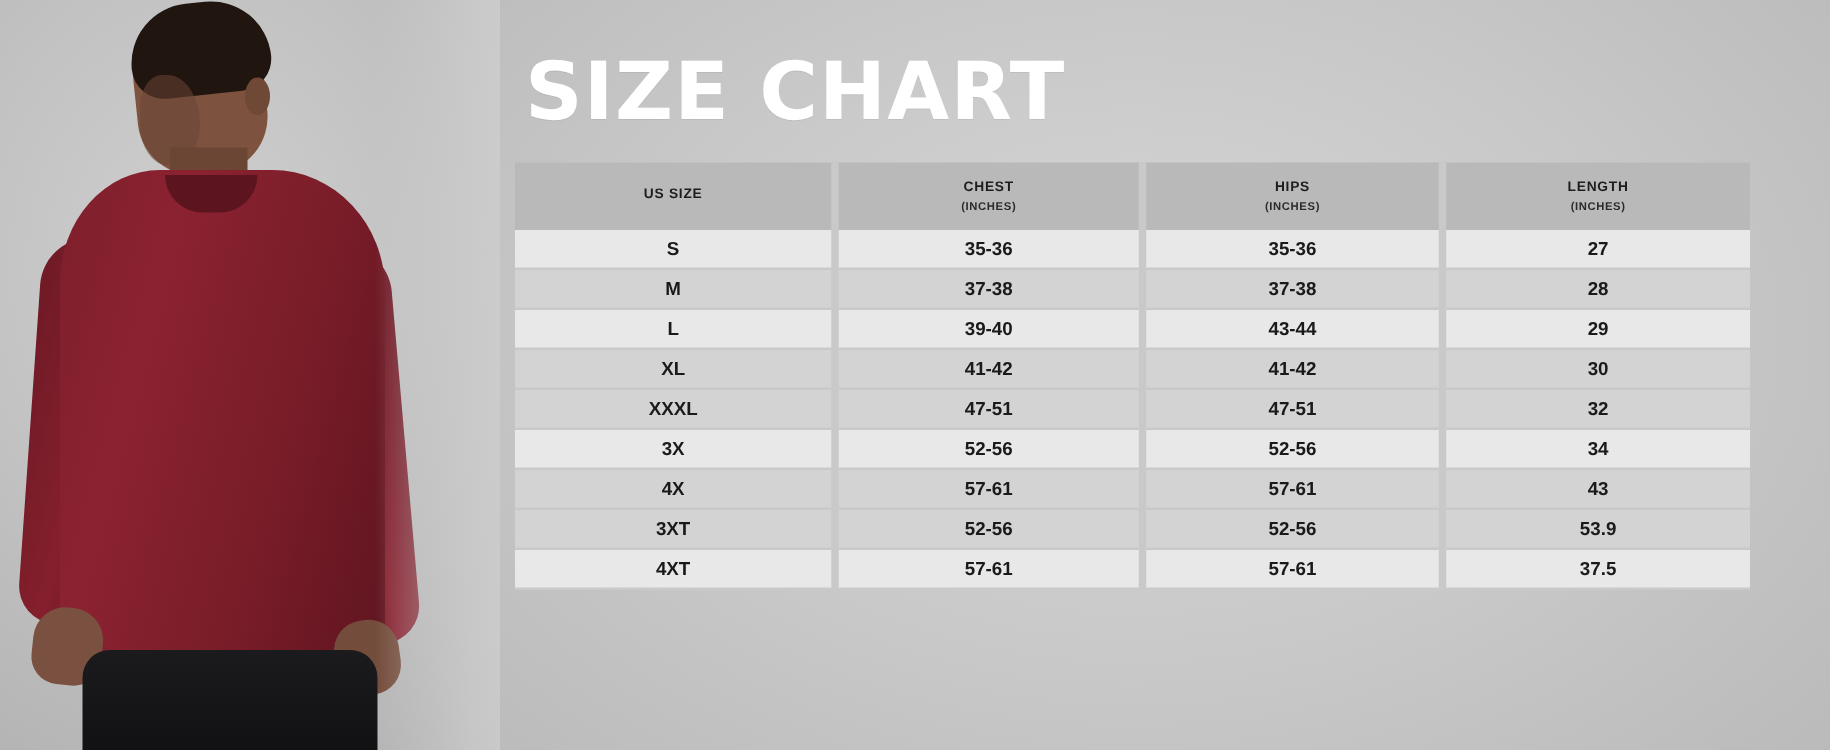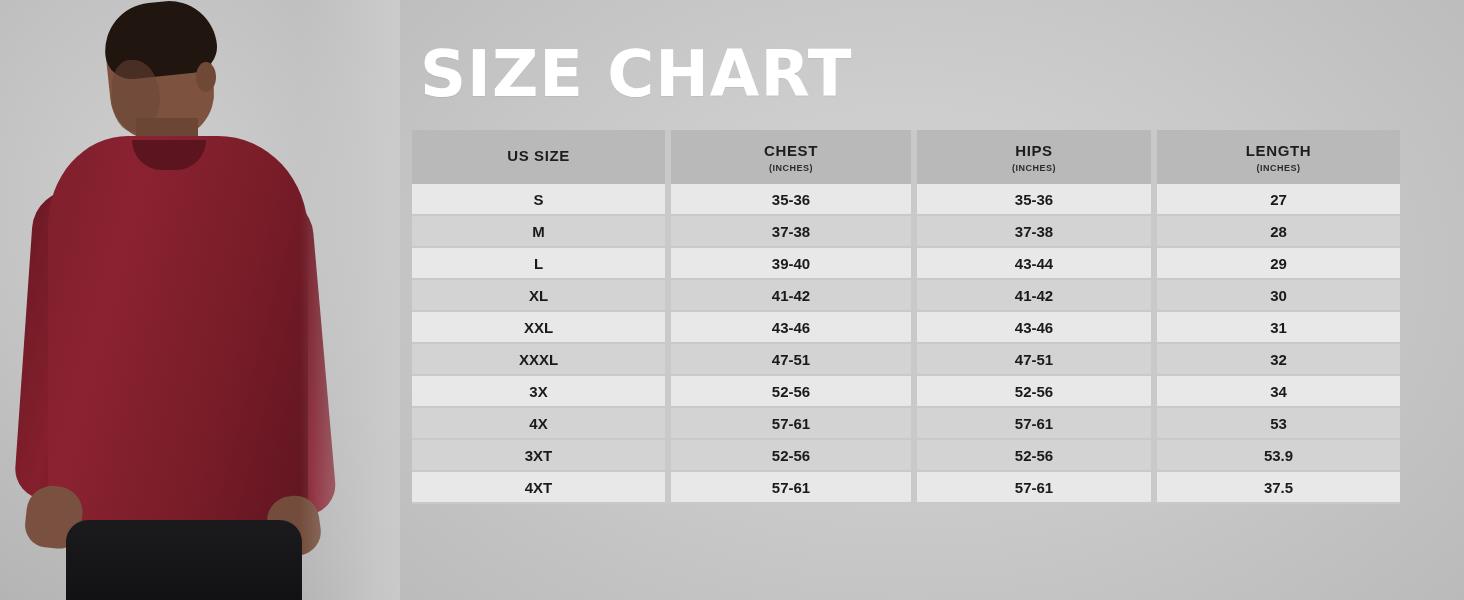--- a/index.html
+++ b/index.html
@@ -207,21 +207,21 @@
     background: #b9b9b9;
     height: 54px;
     vertical-align: middle;
     text-align: center;
     border-right: 6px solid #c9c9c9;
     padding: 0;
   }
   table.size-chart thead th:last-child { border-right: none; }
   .th-main {
     display: block;
-    font-size: 15px;
+    font-size: 11px;
     font-weight: 700;
     letter-spacing: .6px;
     color: #1d1d1d;
   }
   .th-sub {
     display: block;
     font-size: 9px;
     font-weight: 700;
     letter-spacing: .5px;
     color: #2b2b2b;
@@ -315,43 +315,37 @@
             <td>39-40</td>
             <td>43-44</td>
             <td>29</td>
           </tr>
           <tr class="even">
             <td>XL</td>
             <td>41-42</td>
             <td>41-42</td>
             <td>30</td>
           </tr>
-          <tr class="odd">
-            <td>XXL</td>
-            <td>43-46</td>
-            <td>43-46</td>
-            <td>31</td>
-          </tr>
           <tr class="even">
             <td>XXXL</td>
             <td>47-51</td>
             <td>47-51</td>
             <td>32</td>
           </tr>
           <tr class="odd">
             <td>3X</td>
             <td>52-56</td>
             <td>52-56</td>
             <td>34</td>
           </tr>
           <tr class="even">
             <td>4X</td>
             <td>57-61</td>
             <td>57-61</td>
-            <td>53</td>
+            <td>43</td>
           </tr>
           <tr class="even">
             <td>3XT</td>
             <td>52-56</td>
             <td>52-56</td>
             <td>53.9</td>
           </tr>
           <tr class="odd">
             <td>4XT</td>
             <td>57-61</td>

